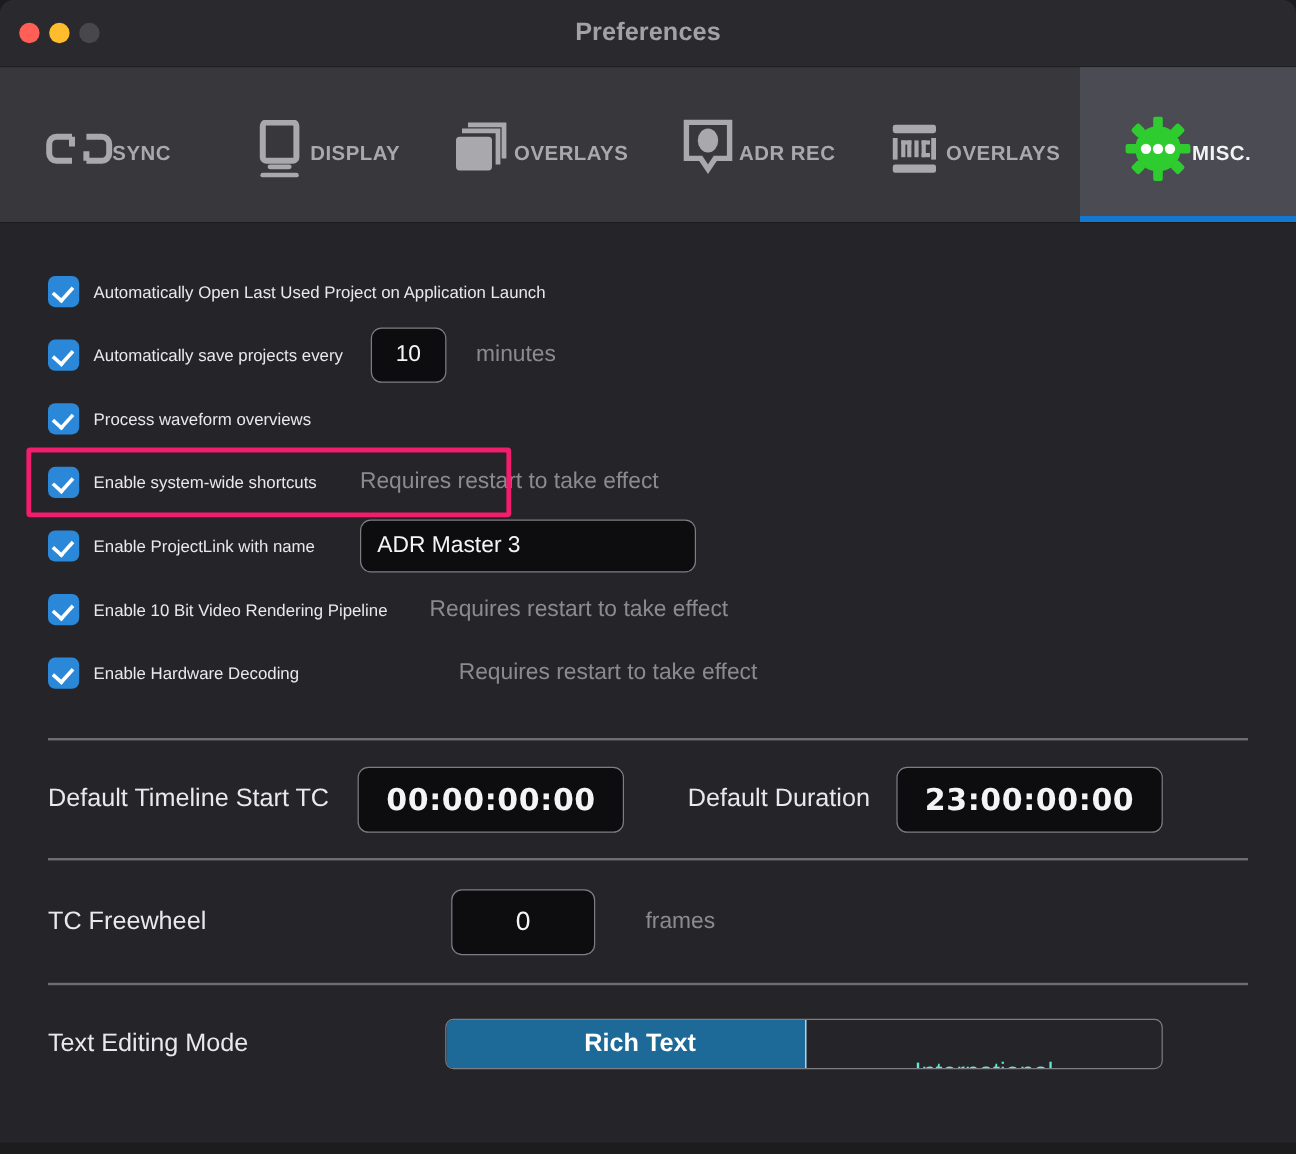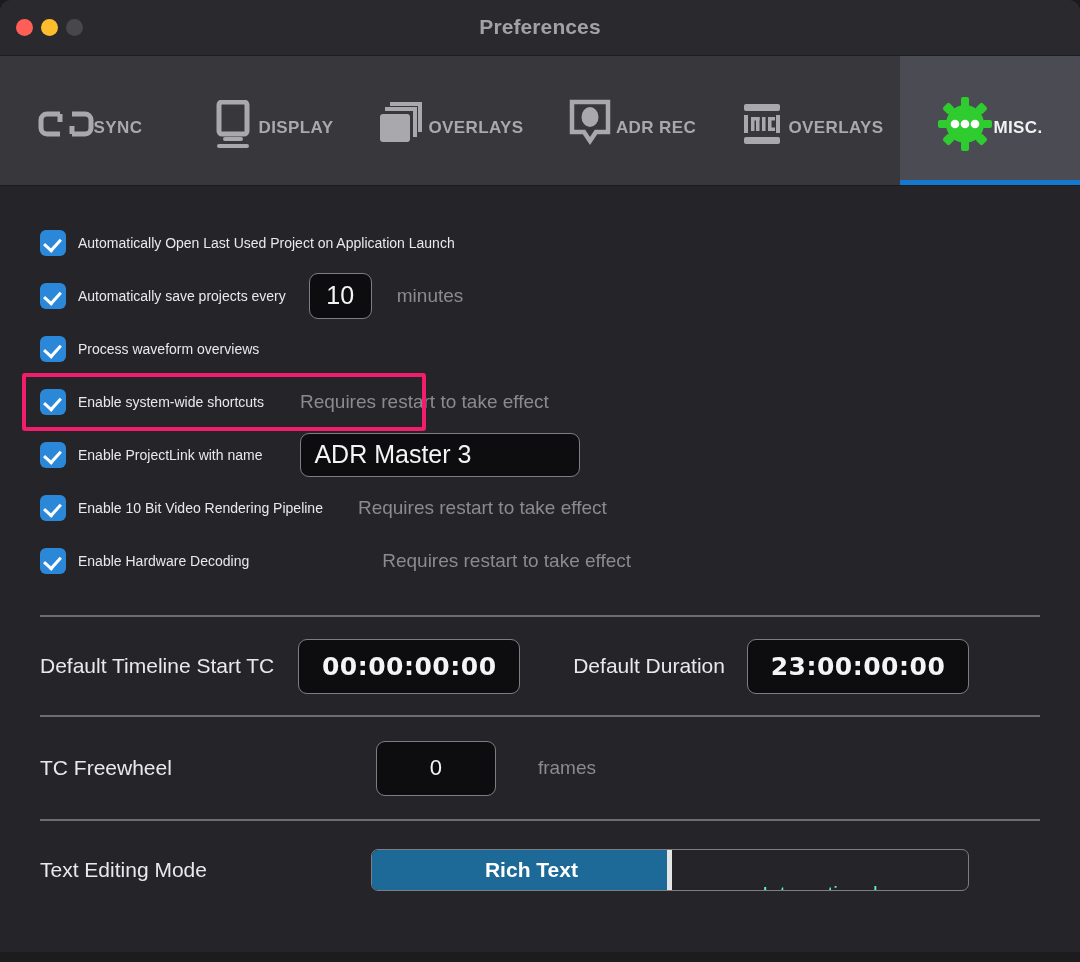--- a/index.html
+++ b/index.html
@@ -150,21 +150,21 @@
 
   
   .field {
     background: #0d0d10;
     border: 1px solid #7d7d84;
     border-radius: 9px;
     color: #f4f4f6;
     display: flex;
     align-items: center;
     justify-content: center;
-    font-size: 25px;
+    font-size: 19px;
   }
   .field.num-sm { width: 63px; height: 46px; }
   .field.name   { width: 280px; height: 44px; justify-content: flex-start; padding-left: 13px; }
   .field.tc     { width: 222px; height: 55px; font-size: 25px; font-weight: bold; letter-spacing: 0.5px;
                   font-family: "DejaVu Sans", sans-serif; }
   .field.num-md { width: 120px; height: 55px; font-size: 22px; }
 
   
   .highlight-box {
     position: absolute;
@@ -215,21 +215,21 @@
     display: flex;
     align-items: center;
     justify-content: center;
     font-size: 21px;
     cursor: default;
   }
   .seg.sel {
     background: #1d6998;
     color: #ffffff;
     font-weight: bold;
-    border-right: 5px solid #e5e5e5;
+    border-right: 1px solid #e5e5e5;
     padding-left: 24px;
   }
   .seg.unsel {
     background: #2a2a2e;
     color: #5eead4;
     margin-top: 44px;
   }
 </style>
 </head>
 <body>

